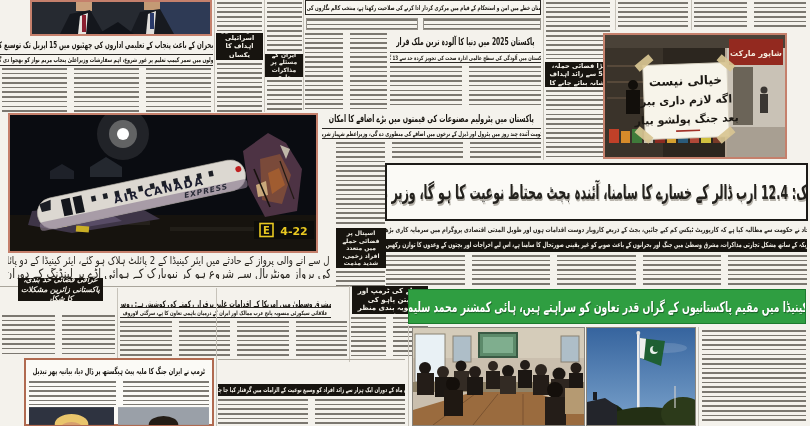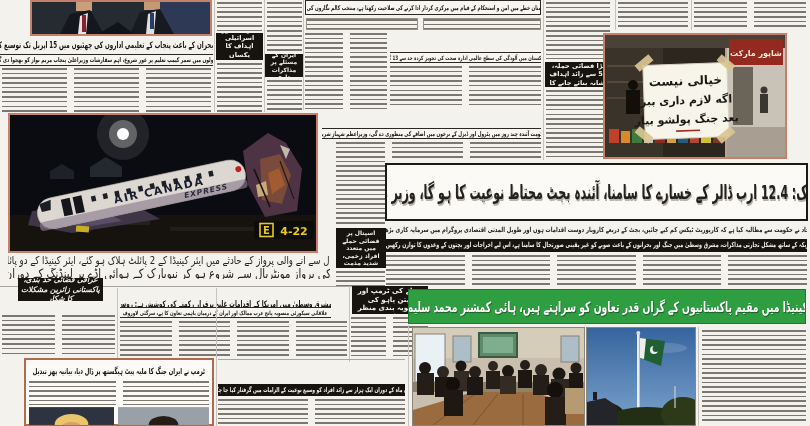--- a/index.html
+++ b/index.html
@@ -71,28 +71,34 @@
     <span class="sq" style="transform:scaleX(.66);">پاکستان خطے میں امن و استحکام کے قیام میں مرکزی کردار ادا کرنے کی صلاحیت رکھتا ہے، منتخب کالم نگاروں کی آراء</span>
   </div>
   <div class="abs tl" style="left:306px;top:18px;width:112px;height:12px;border:1px solid #7b776e;"></div>
   <div class="abs tl" style="left:423px;top:18px;width:118px;height:12px;border:1px solid #7b776e;"></div>
 
   <div class="abs cols" style="left:305px;top:33px;width:82px;height:76px;">
     <div class="tl"></div>
     <div class="tl"></div>
   </div>
 
+  <div class="abs hd" style="left:390px;top:31px;width:151px;height:20px;font-size:10px;">
+    <span class="sq" style="transform:scaleX(.6);">پاکستان 2025 میں دنیا کا آلودہ ترین ملک قرار</span>
+  </div>
   <div class="abs strip" style="left:390px;top:52px;width:151px;height:11px;font-size:6px;">
     <span class="sq" style="transform:scaleX(.68);">اضافے میں پاکستان میں آلودگی کی سطح عالمی ادارہ صحت کی تجویز کردہ حد سے 13 گنا زیادہ رہی</span>
   </div>
   <div class="abs cols" style="left:390px;top:66px;width:151px;height:42px;">
     <div class="tl"></div>
     <div class="tl"></div>
   </div>
 
+  <div class="abs hd" style="left:322px;top:109px;width:219px;height:18px;font-size:10px;">
+    <span class="sq" style="transform:scaleX(.62);">پاکستان میں پٹرولیم مصنوعات کی قیمتوں میں بڑے اضافے کا امکان</span>
+  </div>
   <div class="abs strip" style="left:322px;top:128px;width:219px;height:11px;font-size:6.5px;">
     <span class="sq" style="transform:scaleX(.66);">حکومت آئندہ چند روز میں پٹرول اور ڈیزل کے نرخوں میں اضافے کی منظوری دے گی، وزیراعظم شہباز شریف</span>
   </div>
   <div class="abs tl" style="left:336px;top:142px;width:49px;height:84px;"></div>
   <div class="abs binv" style="left:336px;top:228px;width:50px;height:40px;font-size:6px;">
     <span>اسپتال پر فضائی حملے میں متعدد افراد زخمی، شدید مذمت</span>
   </div>
   <div class="abs tl" style="left:336px;top:271px;width:49px;height:15px;"></div>
   <div class="abs cols" style="left:392px;top:142px;width:149px;height:19px;">
     <div class="tl"></div>

